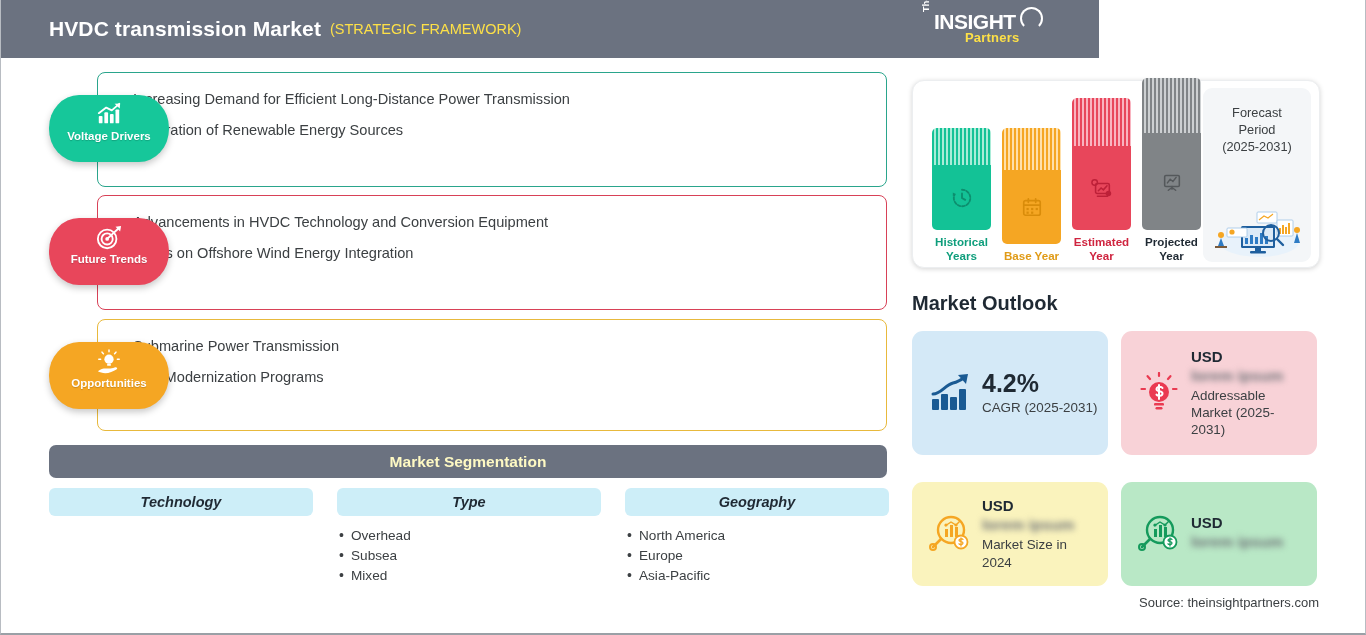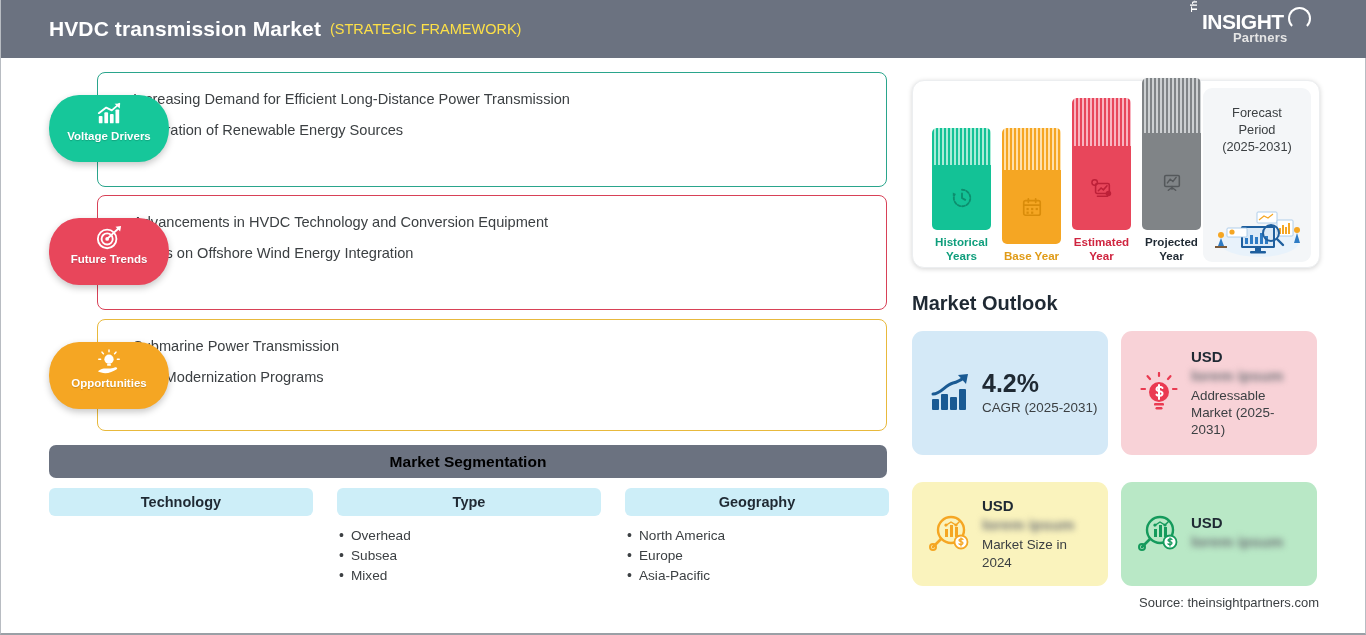--- a/index.html
+++ b/index.html
@@ -14,21 +14,21 @@
     width: 1366px; height: 635px;
     background: #ffffff;
     border-left: 1px solid #b8bcc2;
     border-right: 1px solid #b8bcc2;
     border-bottom: 2px solid #9aa0a6;
   }
 
   
   .header {
     position: absolute; left: 0; top: 0;
-    width: 1366px; height: 58px;
+    width: 1098px; height: 58px;
     background: #6b7280;
     display: flex; align-items: center; text-align: center;
   }
   .header-title {
     margin-left: 48px;
     color: #ffffff;
     font-size: 21px; font-weight: bold;
     letter-spacing: .1px;
   }
   .header-sub {
@@ -46,21 +46,21 @@
     transform: rotate(-90deg); transform-origin: left top;
     letter-spacing: .3px;
   }
   .logo .l-insight {
     position: absolute; left: 13px; top: 1px;
     color: #ffffff; font-size: 21px; font-weight: bold;
     letter-spacing: -.5px;
   }
   .logo .l-partners {
     position: absolute; left: 44px; top: 21px;
-    color: #e5e5e5; font-size: 13px; font-weight: bold;
+    color: #fde047; font-size: 13px; font-weight: bold;
     letter-spacing: .2px;
   }
   .logo .l-arc {
     position: absolute; right: -2px; top: -2px;
     width: 23px; height: 23px;
     border: 2.5px solid #ffffff;
     border-radius: 50%;
     border-bottom-color: transparent;
   }
 
@@ -113,34 +113,34 @@
   }
   .badge-icon { width: 30px; height: 26px; display: block; }
 
   
   .seg-header {
     position: absolute; left: 48px; top: 387px;
     width: 838px; height: 33px;
     background: #6b7280;
     border-radius: 7px;
     display: flex; align-items: center; justify-content: center;
-    color: #000000; font-size: 15.5px; font-weight: bold;
+    color: #fef9c3; font-size: 15.5px; font-weight: bold;
   }
   .seg-cols {
     position: absolute; left: 48px; top: 430px;
     width: 840px;
     display: flex; gap: 24px;
   }
   .seg-col { width: 264px; }
   .seg-col-title {
     height: 28px;
     background: #cdeef8;
     border-radius: 6px;
     display: flex; align-items: center; justify-content: center;
-    color: #1f2933; font-size: 14.5px; font-weight: bold;
+    color: #1f2933; font-size: 14.5px; font-weight: bold; font-style: italic;
   }
   .seg-list { margin-top: 10px; padding-left: 2px; }
   .seg-list li {
     list-style: none; position: relative;
     padding-left: 12px;
     color: #3c4043; font-size: 13.6px;
     line-height: 1.48;
   }
   .seg-list li:before {
     content: "\2022"; position: absolute; left: 0; top: -1px;

